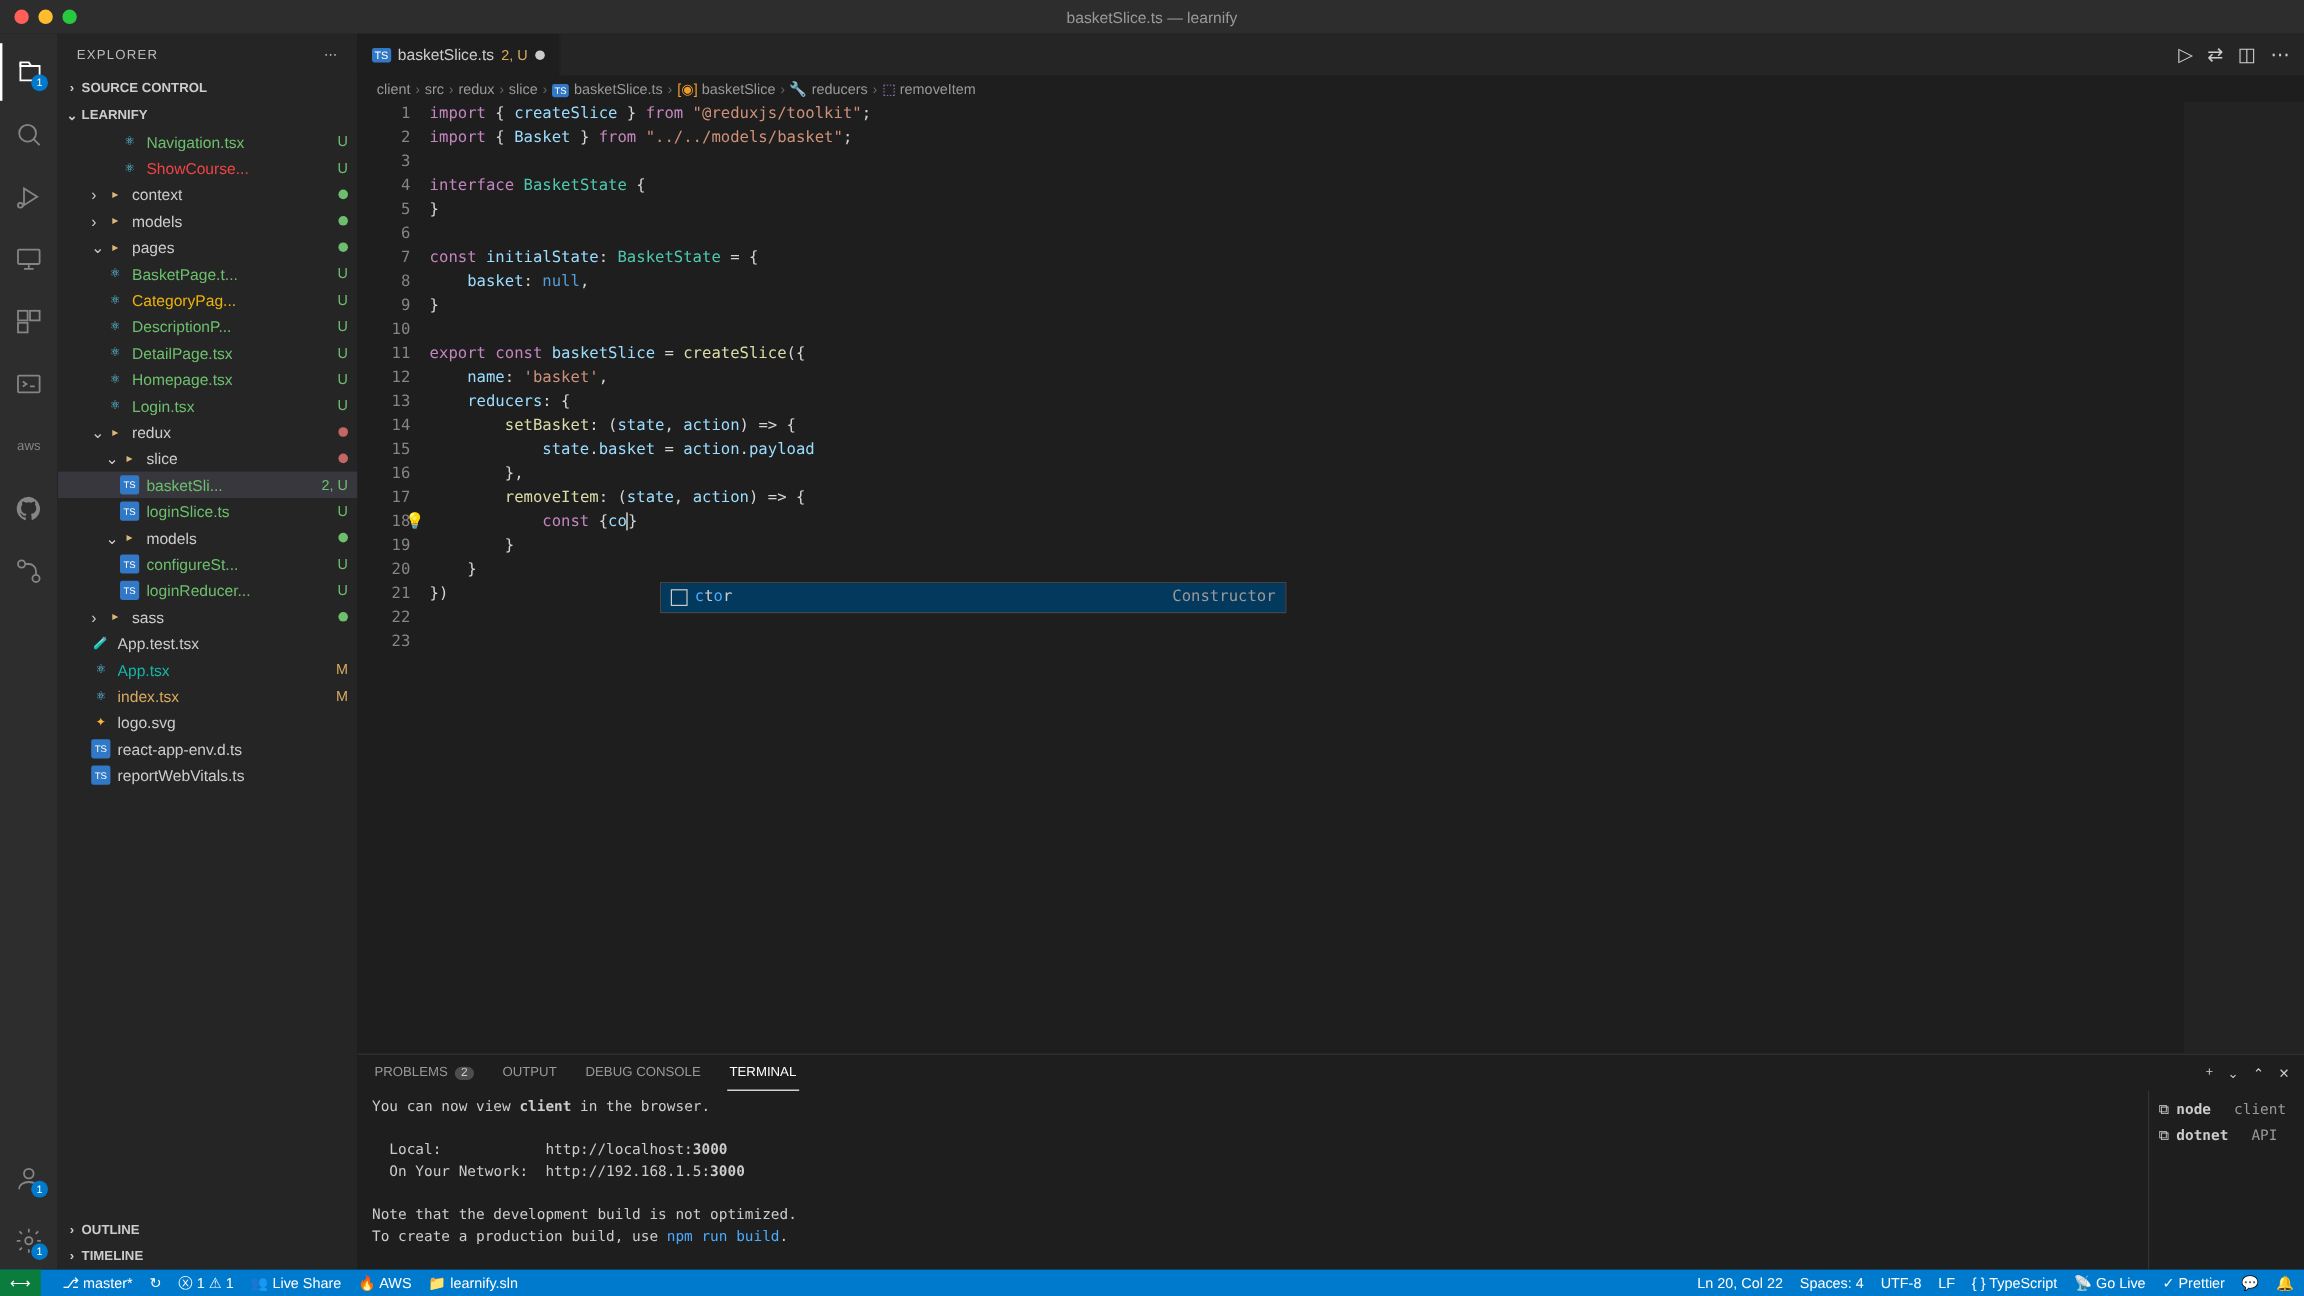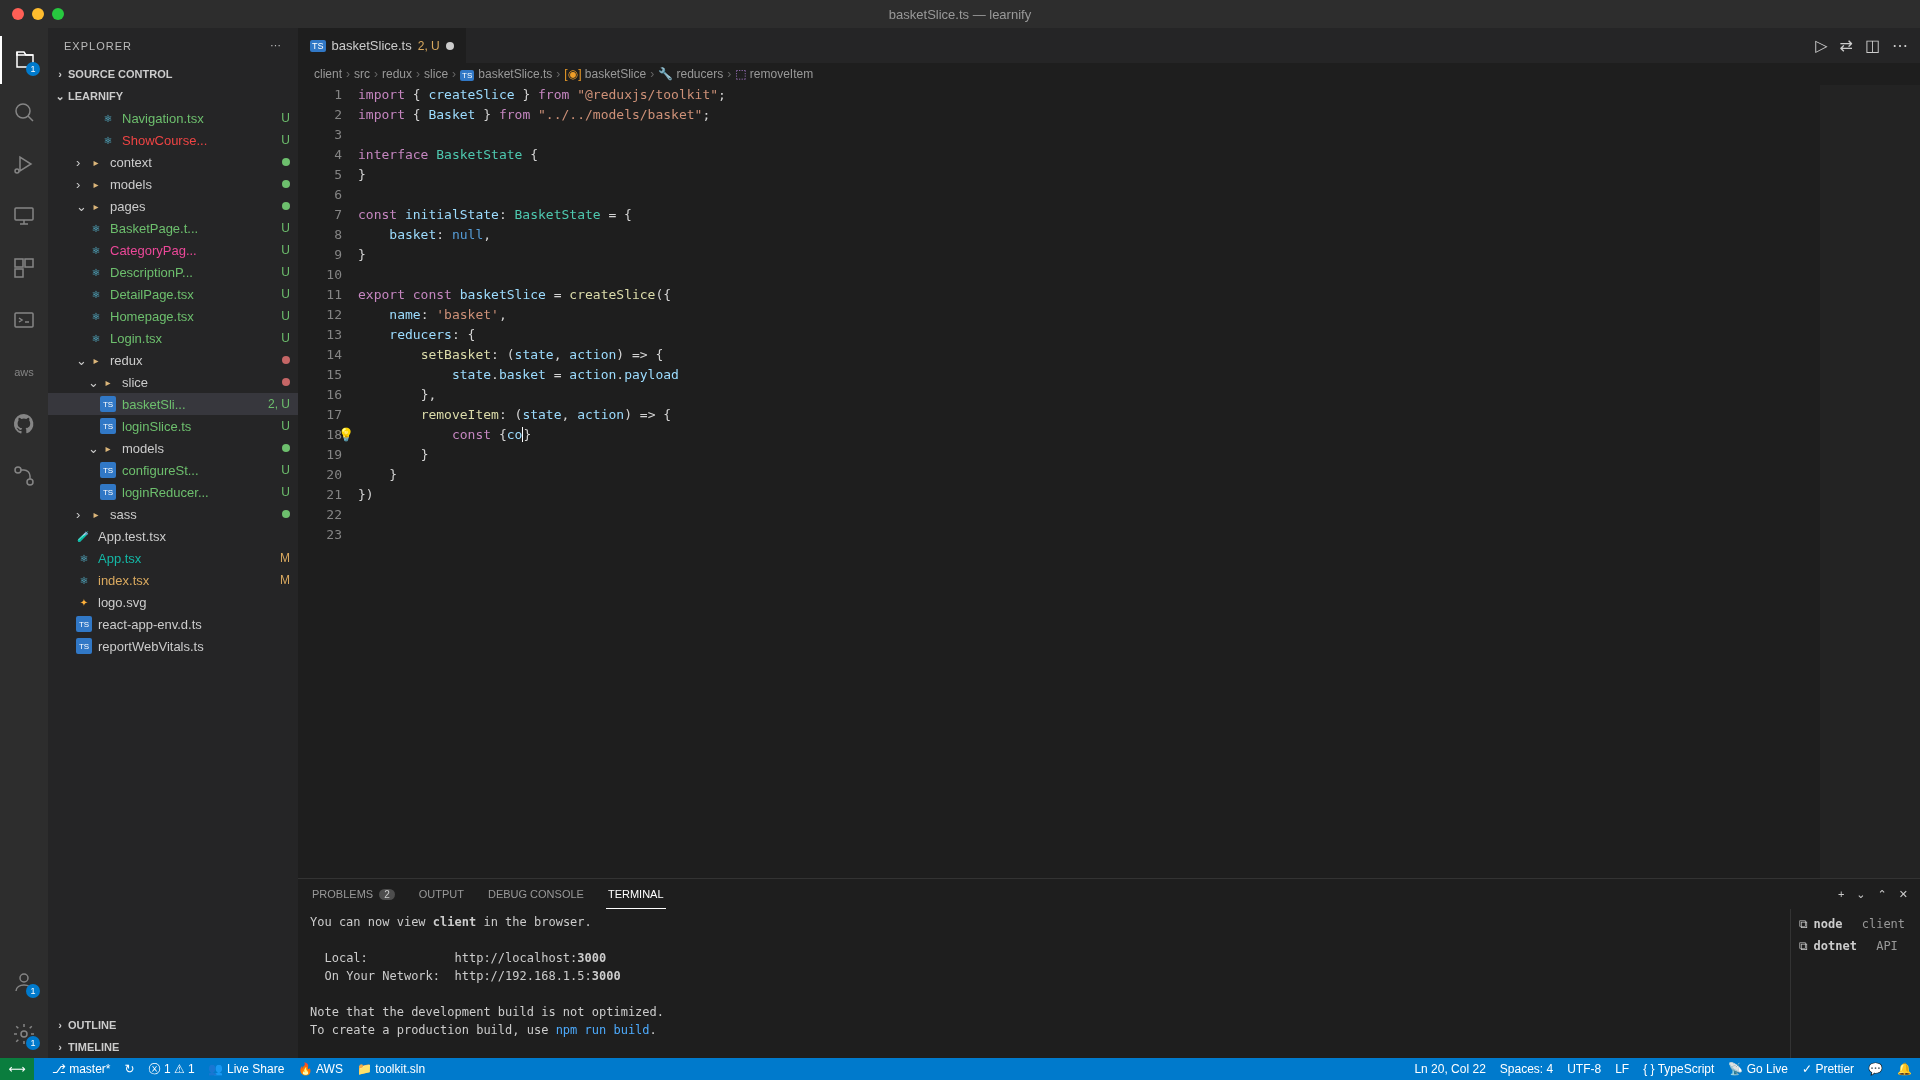--- a/index.html
+++ b/index.html
@@ -188,21 +188,21 @@
           <span class="tree-label" style="color:#ccc">pages</span>
           <span class="folder-dot "></span>
         </div>
         <div class="tree-item" style="padding-left: 40px;">
           <span class="file-icon" style="color:#61dafb;">⚛</span>
           <span class="tree-label" style="color:#6dbf6d">BasketPage.t...</span>
           <span class="status-letter status-U">U</span>
         </div>
         <div class="tree-item" style="padding-left: 40px;">
           <span class="file-icon" style="color:#61dafb;">⚛</span>
-          <span class="tree-label" style="color:#ec4899">CategoryPag...</span>
+          <span class="tree-label" style="color:#eab308">CategoryPag...</span>
           <span class="status-letter status-U">U</span>
         </div>
         <div class="tree-item" style="padding-left: 40px;">
           <span class="file-icon" style="color:#61dafb;">⚛</span>
           <span class="tree-label" style="color:#6dbf6d">DescriptionP...</span>
           <span class="status-letter status-U">U</span>
         </div>
         <div class="tree-item" style="padding-left: 40px;">
           <span class="file-icon" style="color:#61dafb;">⚛</span>
           <span class="tree-label" style="color:#6dbf6d">DetailPage.tsx</span>
@@ -373,20 +373,29 @@
           <div class="code-line">    <span class="id">reducers</span><span class="punc">: {</span></div>
           <div class="code-line">        <span class="fn">setBasket</span><span class="punc">: (</span><span class="id">state</span><span class="punc">,</span> <span class="id">action</span><span class="punc">) =&gt; {</span></div>
           <div class="code-line">            <span class="id">state</span><span class="punc">.</span><span class="id">basket</span> <span class="punc">=</span> <span class="id">action</span><span class="punc">.</span><span class="id">payload</span></div>
           <div class="code-line">        <span class="punc">},</span></div>
           <div class="code-line">        <span class="fn">removeItem</span><span class="punc">: (</span><span class="id">state</span><span class="punc">,</span> <span class="id">action</span><span class="punc">) =&gt; {</span></div>
           <div class="code-line"><span class="lightbulb">💡</span>            <span class="kw">const</span> <span class="punc">{</span><span class="id">co</span><span style="border-left:1px solid #fff"></span><span class="punc">}</span></div>
           <div class="code-line">        <span class="punc">}</span></div>
           <div class="code-line">    <span class="punc">}</span></div>
           <div class="code-line"><span class="punc">})</span></div>
         </div>
+      <div class="suggest-box">
+        <div class="suggest-item">
+          <div class="suggest-left">
+            <span class="suggest-icon"></span>
+            <span><span style="color:#4daafc">c</span>t<span style="color:#4daafc">o</span>r</span>
+          </div>
+          <span class="suggest-detail">Constructor</span>
+        </div>
+      </div>
       <div class="minimap"></div>
     </div>
 
     <div class="panel">
       <div class="panel-tabs">
         <span class="panel-tab">
             <span>PROBLEMS</span>
             <span class="count-badge">2</span>
           </span>
         <span class="panel-tab">OUTPUT</span>
@@ -418,21 +427,21 @@
   </div>
 </div>
 
 <div class="statusbar">
   <div class="remote-ind">⟷</div>
   <span>⎇ <span>master*</span></span>
   <span>↻</span>
   <span>ⓧ <span>1</span> ⚠ <span>1</span></span>
   <span>👥 <span>Live Share</span></span>
   <span>🔥 <span>AWS</span></span>
-  <span>📁 <span>toolkit.sln</span></span>
+  <span>📁 <span>learnify.sln</span></span>
   <div class="status-right">
     <span>Ln 20, Col 22</span>
     <span>Spaces: 4</span>
     <span>UTF-8</span>
     <span>LF</span>
     <span>{ } <span>TypeScript</span></span>
     <span>📡 <span>Go Live</span></span>
     <span>✓ <span>Prettier</span></span>
     <span>💬</span>
     <span>🔔</span>

